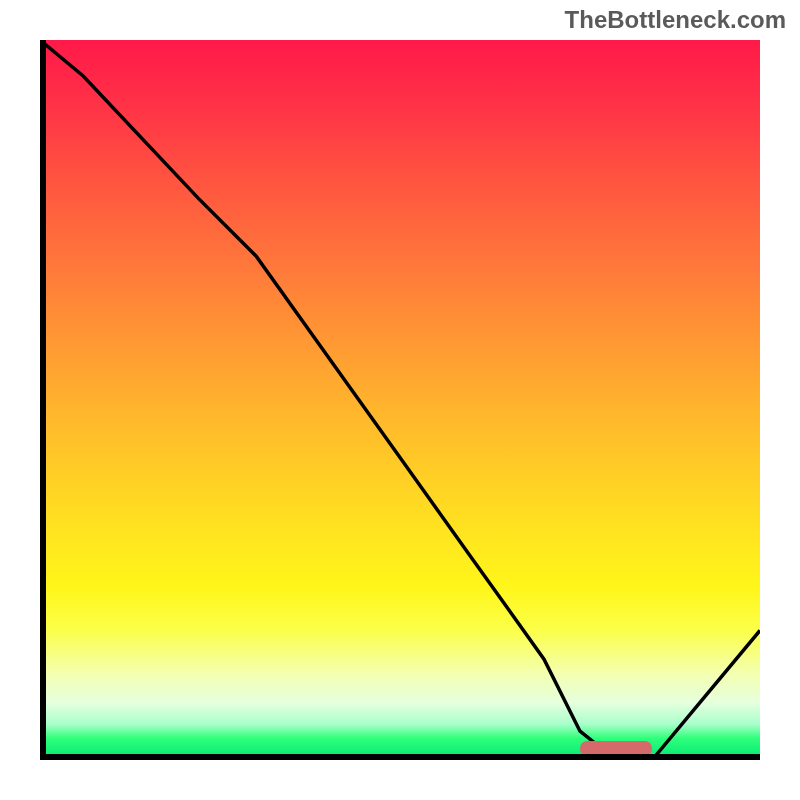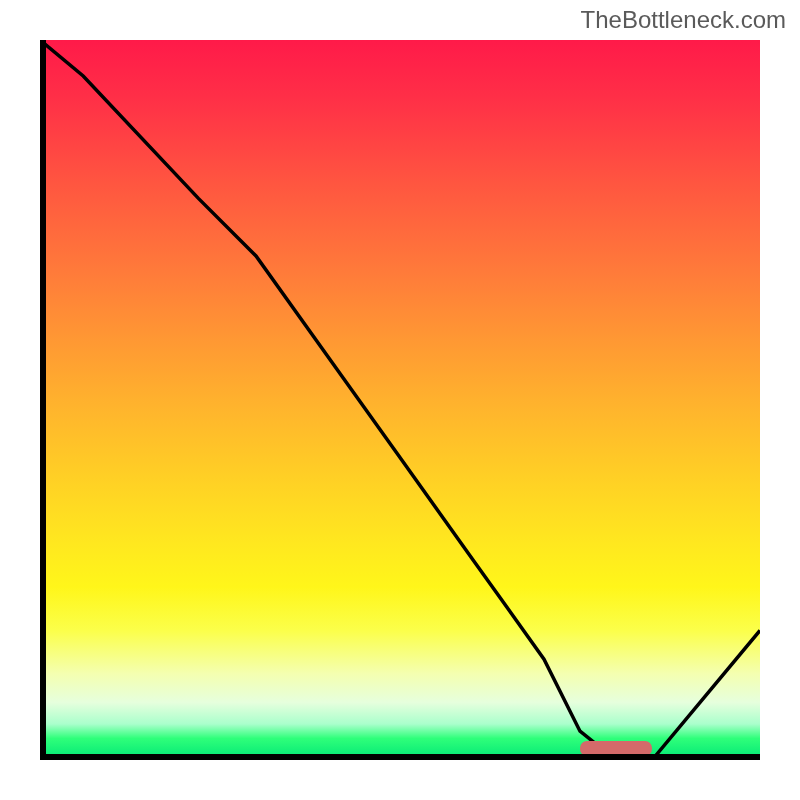--- a/index.html
+++ b/index.html
@@ -9,21 +9,21 @@
     background: #ffffff;
     position: relative;
     font-family: Arial, sans-serif;
   }
   .watermark {
     position: absolute;
     top: 6px;
     right: 14px;
     color: #5a5a5a;
     font-size: 24px;
-    font-weight: 400;
+    font-weight: 700;
     z-index: 10;
   }
   .plot-area {
     position: absolute;
     left: 40px;
     top: 40px;
     width: 720px;
     height: 720px;
   }
   .gradient-bg {

